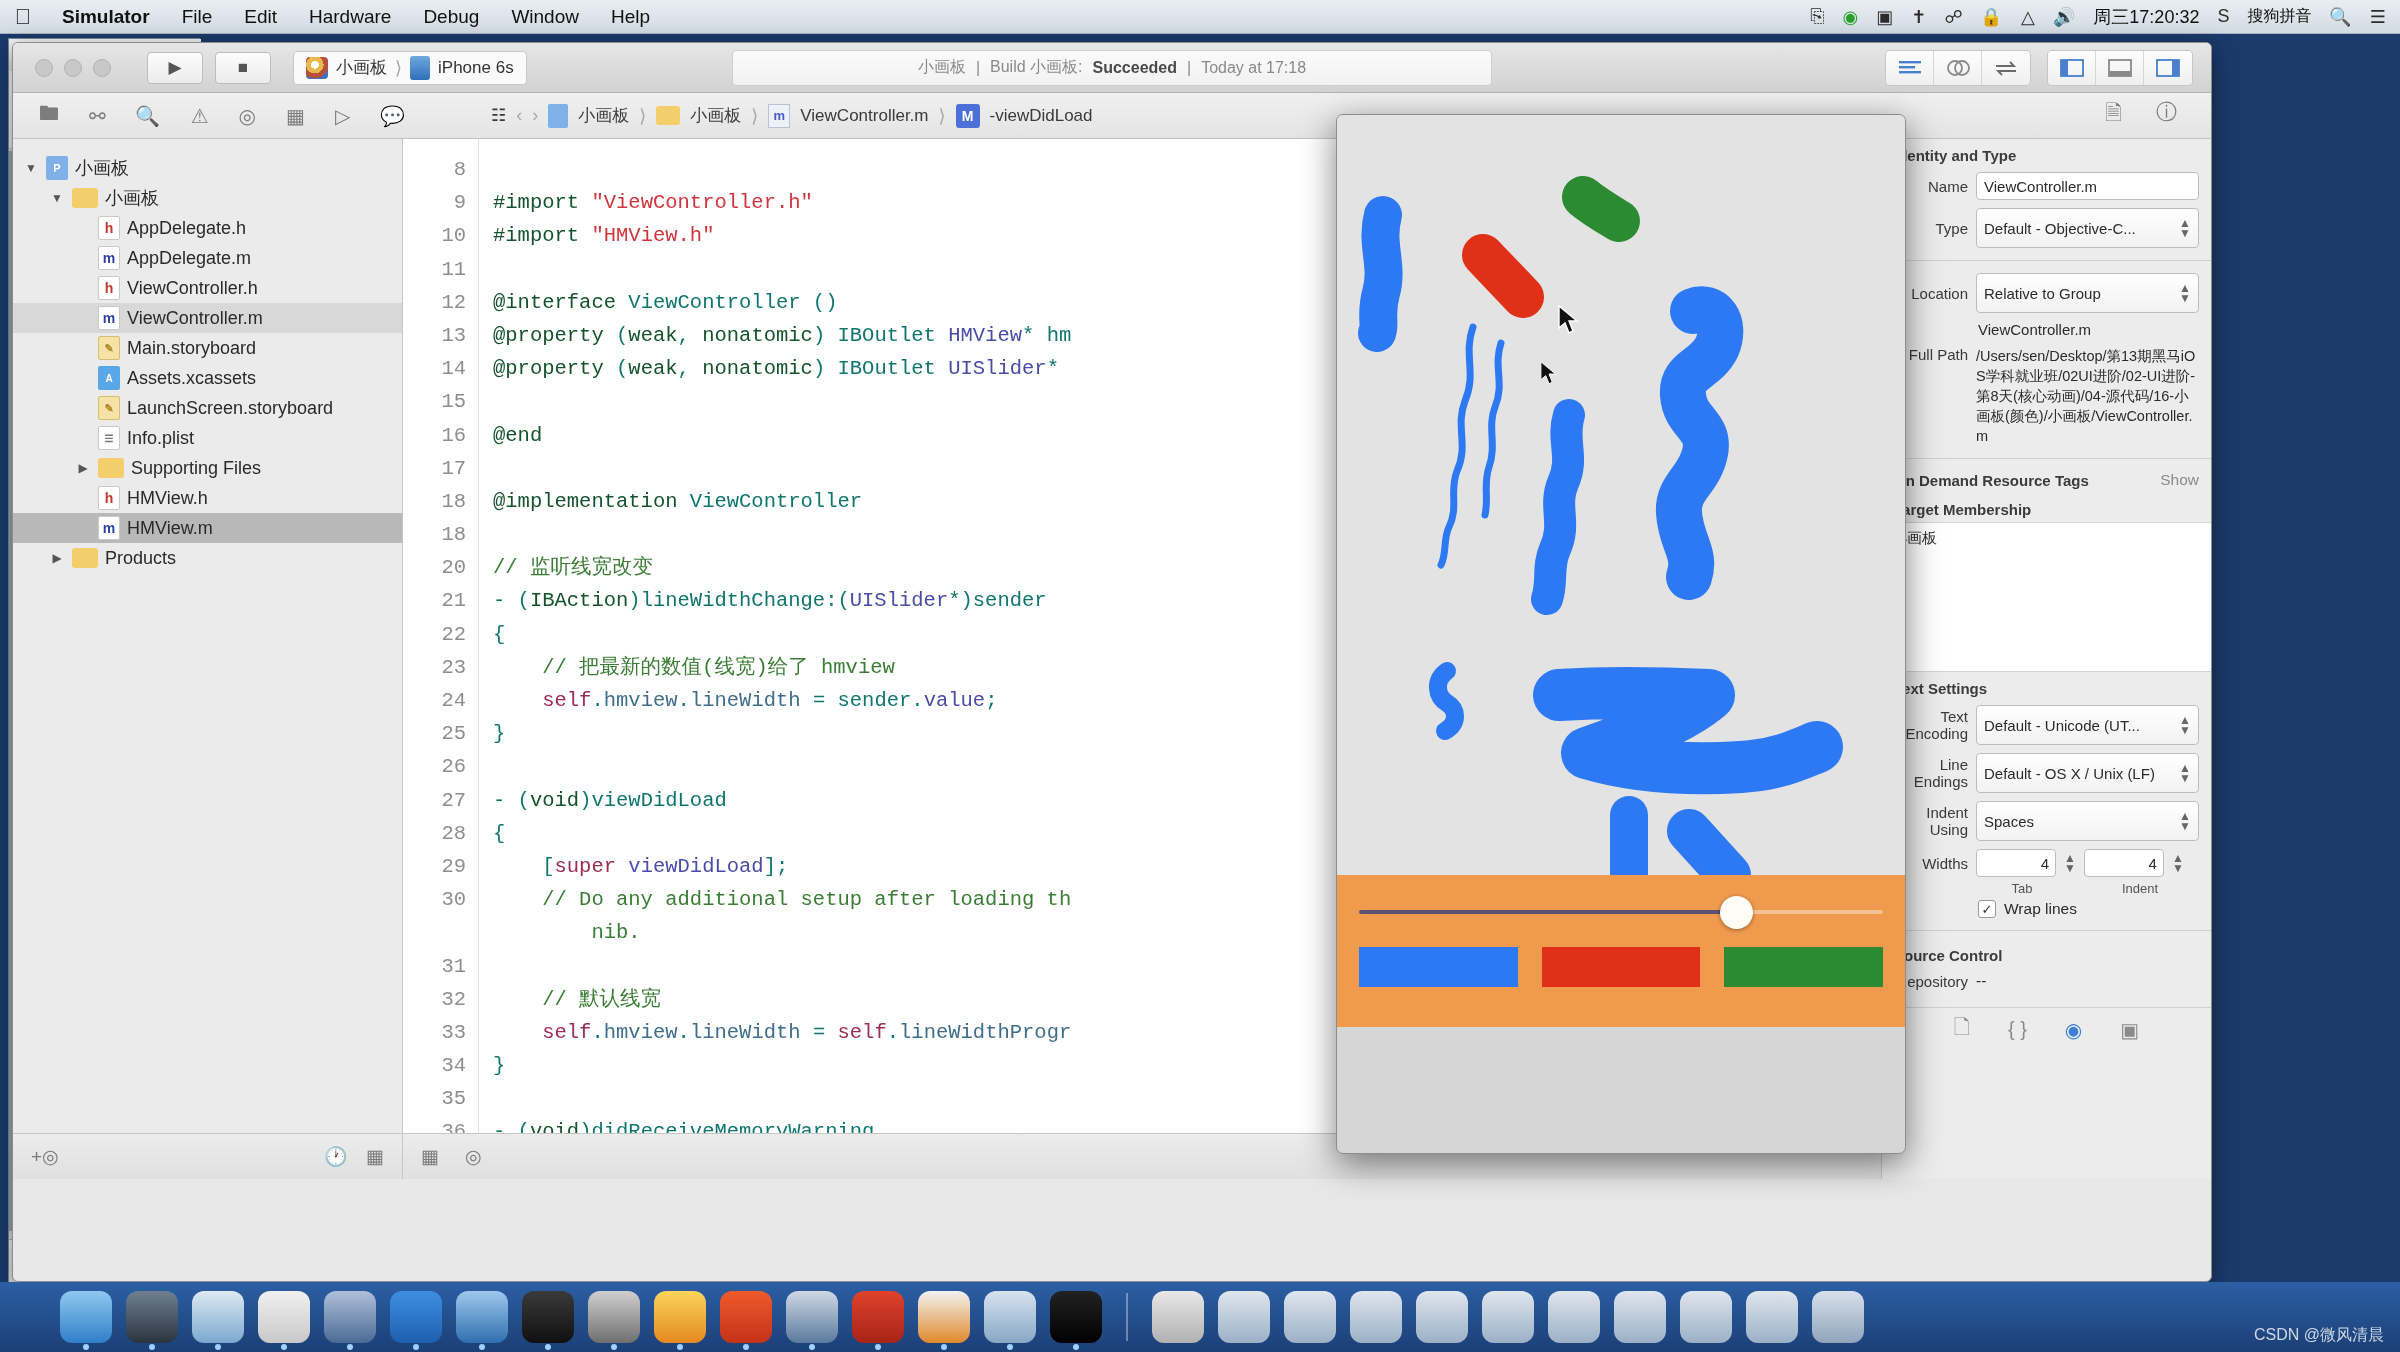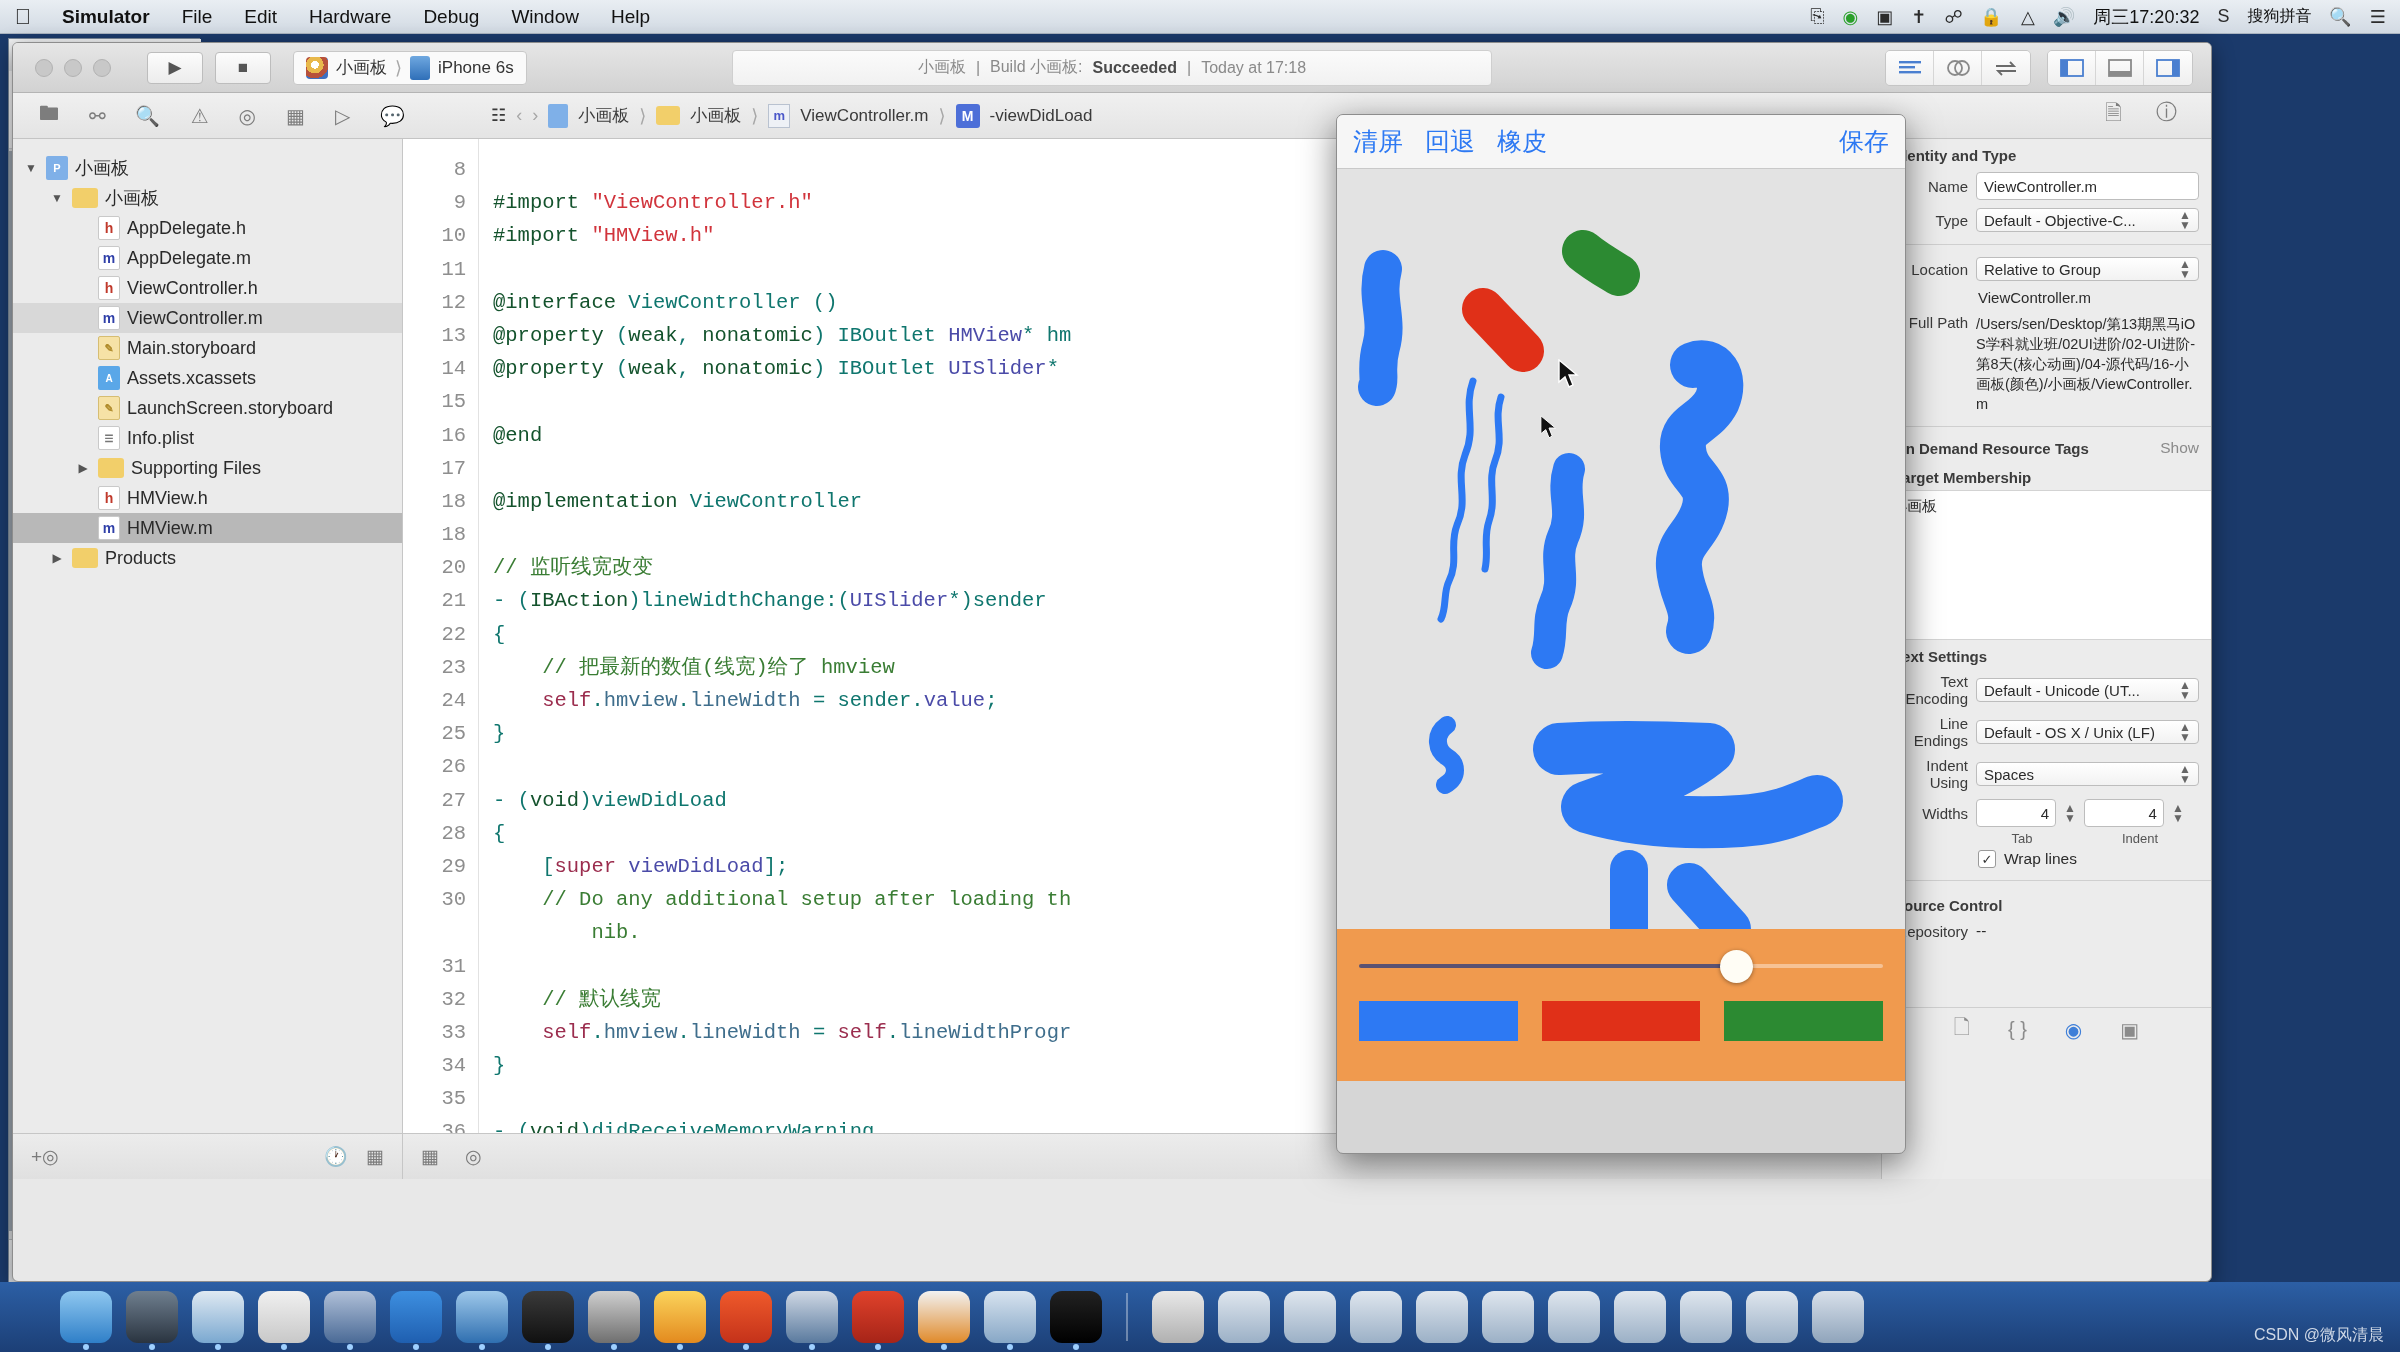--- a/index.html
+++ b/index.html
@@ -143,21 +143,21 @@
     background:linear-gradient(#ececec,#e0e0e0); border-top:1px solid #c6c6c6;
     display:flex; align-items:center; gap:26px; padding-left:18px; font-size:19px; color:#7a7a7a; }
 
   .inspector { width:330px; background:#ececec; border-left:1px solid #c6c6c6;
     font-size:15.5px; color:#2b2b2b; position:relative; }
   .insp-sec { padding:8px 12px 4px 12px; font-weight:bold; font-size:15px; color:#3c3c3c; }
   .insp-row { display:flex; align-items:center; gap:8px; padding:4px 12px; }
   .insp-lbl { width:74px; text-align:right; color:#3a3a3a; font-size:15px; }
   .insp-field { flex:1; height:28px; background:#fff; border:1px solid #bdbdbd; border-radius:4px;
     display:flex; align-items:center; padding:0 7px; font-size:15px; }
-  .insp-pop { flex:1; height:24px; background:linear-gradient(#fff,#f2f2f2); border:1px solid #bdbdbd;
+  .insp-pop { flex:1; height:40px; background:linear-gradient(#fff,#f2f2f2); border:1px solid #bdbdbd;
     border-radius:4px; display:flex; align-items:center; justify-content:space-between;
     padding:0 7px; font-size:15px; }
   .stepper { font-size:12px; color:#666; line-height:10px; }
   .insp-path { padding:2px 12px 2px 96px; font-size:15px; line-height:21px; word-break:break-all; }
   .insp-divider { height:1px; background:#cfcfcf; margin:8px 0; }
   .insp-white { height:150px; background:#fff; border-top:1px solid #d3d3d3;
     border-bottom:1px solid #d3d3d3; padding:6px 10px; font-size:15px; }
   .numbox { width:80px; height:28px; background:#fff; border:1px solid #bdbdbd;
     border-radius:4px; display:flex; align-items:center; justify-content:flex-end;
     padding-right:6px; font-size:15px; }
@@ -632,26 +632,20 @@
           <span>🗋</span>
           <span>{&nbsp;}</span>
           <span style="color:#3f7fd8">◉</span>
           <span>▣</span>
         </div>
       </div>
     </div>
   </div>
 
   <div class="sim">
-    <div class="sim-nav">
-      <a>清屏</a>
-      <a>回退</a>
-      <a>橡皮</a>
-      <a class="spacer">保存</a>
-    </div>
 
     <div class="sim-canvas">
       <svg width="570" height="760" viewBox="0 0 570 760">
         <g fill="none" stroke-linecap="round" stroke-linejoin="round">
 
           <path d="M46 100 C 38 130, 52 150, 44 178 C 38 200, 44 210, 40 218" stroke="#2d79f3" stroke-width="38"></path>
 
           <path d="M146 140 C 160 155, 175 170, 186 182" stroke="#e03018" stroke-width="42"></path>
 
           <path d="M246 82 C 258 92, 272 100, 282 106" stroke="#2c8a32" stroke-width="42"></path>

